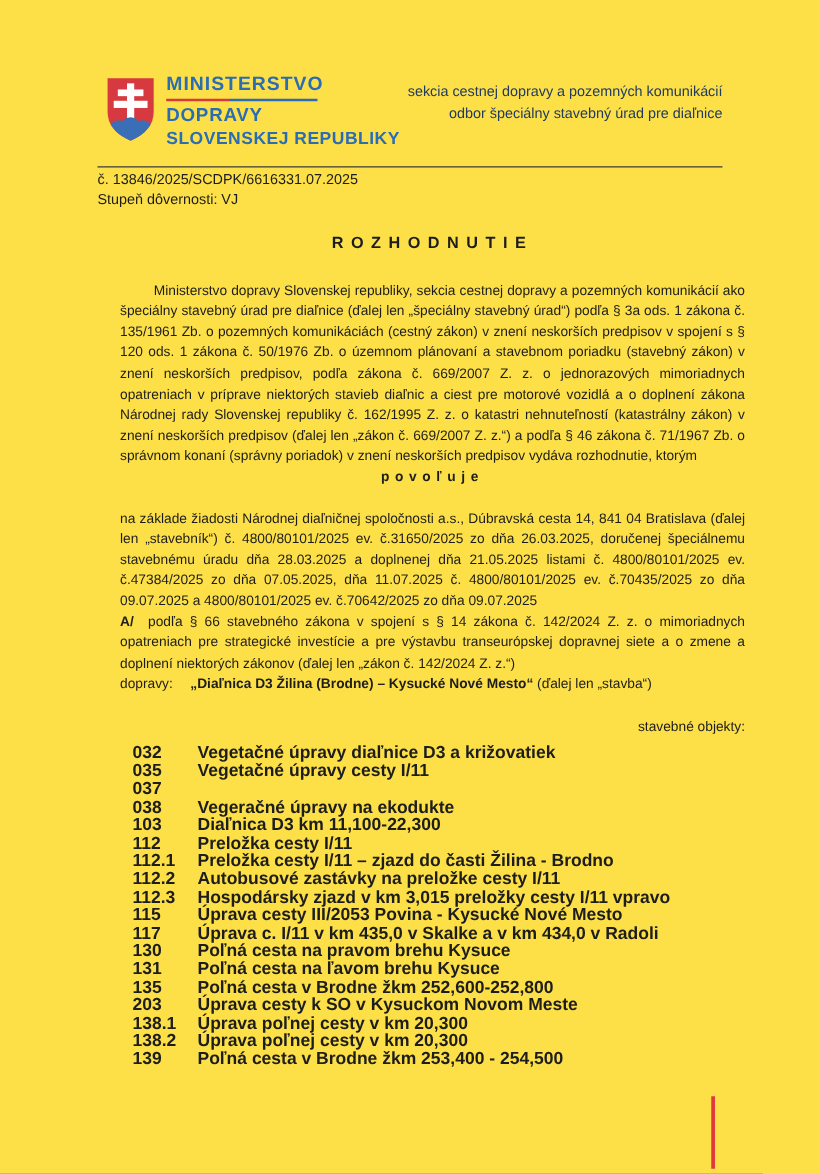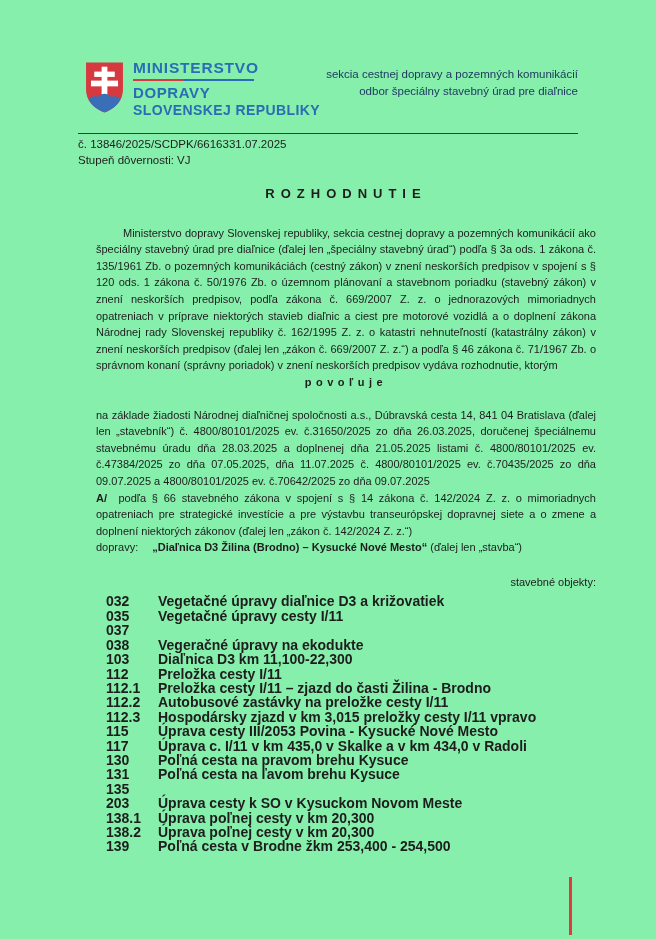--- a/index.html
+++ b/index.html
@@ -1,20 +1,20 @@
 <!DOCTYPE html>
 <html><head>
 <meta charset="utf-8">
 <style>
   html,body{margin:0;padding:0;background:#888;}
   .page{
     position:relative;
     width:656px;height:939px;
     margin:0 auto;
-    background:#86efac;
+    background:#fde047;
     font-family:"Liberation Sans", sans-serif;
     color:#1d1d1d;
     overflow:hidden;
   }
   
   .logo-row{position:absolute;top:60px;left:84px;display:flex;align-items:flex-start;}
   .shield{width:41px;height:56px;flex:0 0 auto;}
   .ministry-text{margin-left:8px;color:#2a6db4;font-weight:bold;line-height:1;}
   .ministry-l1{font-size:15.5px;letter-spacing:0.8px;}
   .ministry-underline{height:2px;width:121px;display:flex;margin:3px 0 4px 0;}
@@ -102,21 +102,21 @@
     <p class="just intro">Ministerstvo dopravy Slovenskej republiky, sekcia cestnej dopravy a pozemných komunikácií ako špeciálny stavebný úrad pre diaľnice (ďalej len „špeciálny stavebný úrad“) podľa § 3a ods. 1 zákona č. 135/1961 Zb. o pozemných komunikáciách (cestný zákon) v znení neskorších predpisov v spojení s § 120 ods. 1 zákona č. 50/1976 Zb. o územnom plánovaní a stavebnom poriadku (stavebný zákon) v znení neskorších predpisov, podľa zákona č. 669/2007 Z. z. o jednorazových mimoriadnych opatreniach v príprave niektorých stavieb diaľnic a ciest pre motorové vozidlá a o doplnení zákona Národnej rady Slovenskej republiky č. 162/1995 Z. z. o katastri nehnuteľností (katastrálny zákon) v znení neskorších predpisov (ďalej len „zákon č. 669/2007 Z. z.“) a podľa § 46 zákona č. 71/1967 Zb. o správnom konaní (správny poriadok) v znení neskorších predpisov vydáva rozhodnutie, ktorým</p>
 
     <div class="verb">povoľuje</div>
 
     <p class="just basis">na základe žiadosti Národnej diaľničnej spoločnosti a.s., Dúbravská cesta 14, 841 04 Bratislava (ďalej len „stavebník“) č. 4800/80101/2025 ev. č.31650/2025 zo dňa 26.03.2025,  doručenej špeciálnemu stavebnému úradu dňa 28.03.2025 a doplnenej dňa 21.05.2025 listami č. 4800/80101/2025 ev. č.47384/2025 zo dňa 07.05.2025, dňa 11.07.2025 č. 4800/80101/2025 ev. č.70435/2025 zo dňa 09.07.2025 a 4800/80101/2025 ev. č.70642/2025 zo dňa 09.07.2025</p>
 
     <p class="just section-a"><b>A/</b>&nbsp;
       <span>podľa § 66 stavebného zákona v spojení s § 14 zákona č. 142/2024 Z. z. o mimoriadnych opatreniach pre strategické investície a pre výstavbu transeurópskej dopravnej siete a o zmene a doplnení niektorých zákonov (ďalej len „zákon č. 142/2024 Z. z.“)</span></p>
 
     <div class="stavbu-line">
-      <span class="stavbu-label">dopravy:</span><b>„Diaľnica D3 Žilina (Brodno) – Kysucké Nové Mesto“</b>
+      <span class="stavbu-label">dopravy:</span><b>„Diaľnica D3 Žilina (Brodne) – Kysucké Nové Mesto“</b>
       <span>(ďalej len „stavba“)</span>
     </div>
 
     <div class="objects-heading">stavebné objekty:</div>
 
     <div class="objects-list">
   <div class="object-row">
     <span class="object-code">032</span>
     <span class="object-name">Vegetačné úpravy diaľnice D3 a križovatiek</span>
   </div>
@@ -175,20 +175,21 @@
     <span class="object-name">Poľná cesta na pravom brehu Kysuce</span>
   </div>
 
   <div class="object-row">
     <span class="object-code">131</span>
     <span class="object-name">Poľná cesta na ľavom brehu Kysuce</span>
   </div>
 
   <div class="object-row">
     <span class="object-code">135</span>
+    <span class="object-name">Poľná cesta v Brodne žkm 252,600-252,800</span>
   </div>
 
   <div class="object-row">
     <span class="object-code">203</span>
     <span class="object-name">Úprava cesty k SO v Kysuckom Novom Meste</span>
   </div>
 
   <div class="object-row">
     <span class="object-code">138.1</span>
     <span class="object-name">Úprava poľnej cesty v km 20,300</span>

